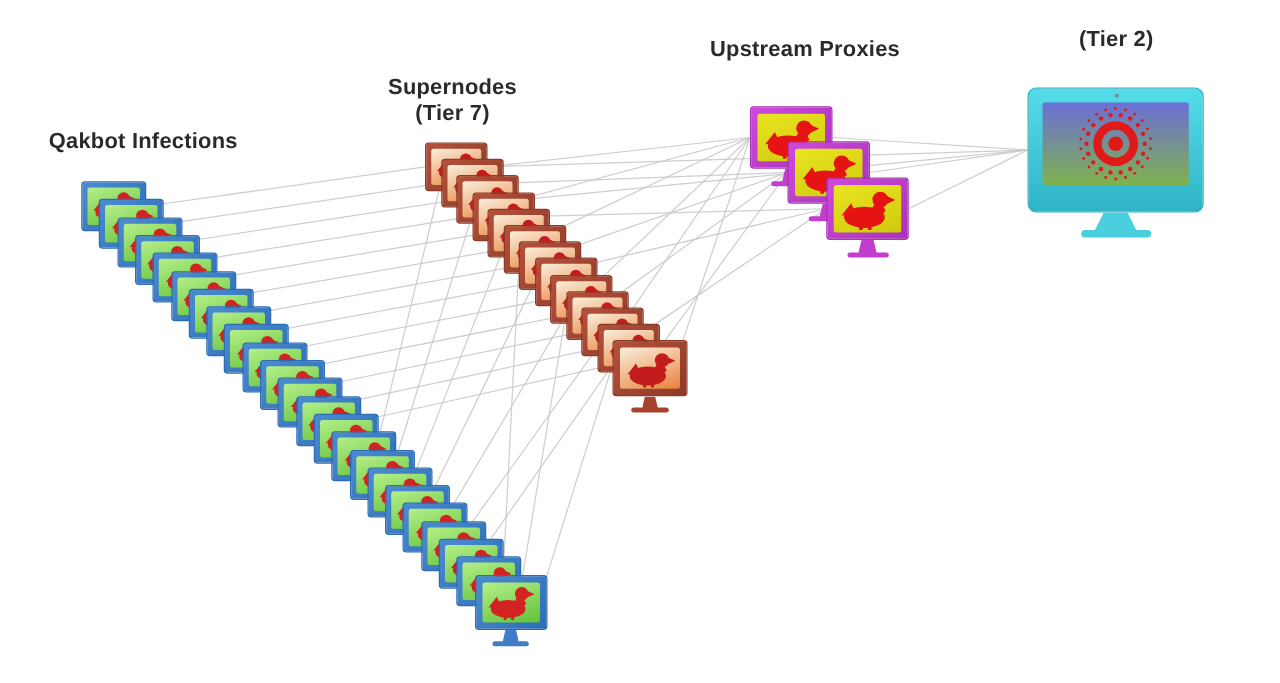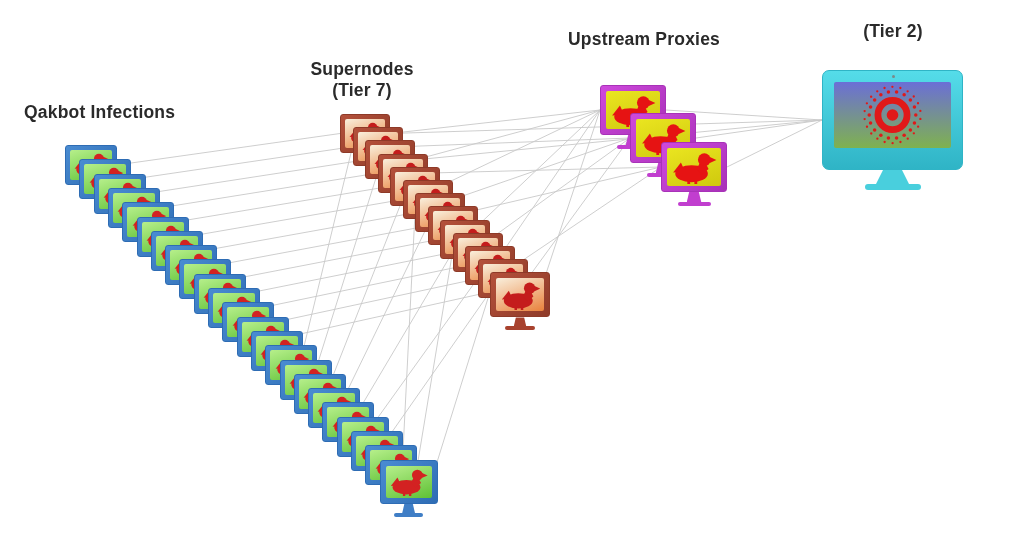--- a/index.html
+++ b/index.html
@@ -713,21 +713,21 @@
               <circle cx="59" cy="34" r="6"></circle>
             </g>
             <circle cx="59" cy="34" r="15" fill="none" stroke="#e01919" stroke-width="7"></circle>
           </svg>
         </div>
       </div>
       <div class="standneck" style="left: 875.5px; top: 170px; width: 34px; height: 15px; background: rgb(73, 207, 221); clip-path: polygon(22% 0px, 78% 0px, 100% 100%, 0px 100%);"></div>
       <div class="standbase" style="left: 864.5px; top: 184px; width: 56px; height: 6px; background: rgb(73, 207, 221); border-radius: 3px;"></div>
     </div>
 
-  <div class="dlabel left-align" style="left:24px;top:102px">Qakbot Infections</div>
+  <div class="dlabel left-align" style="left:39px;top:102px">Qakbot Infections</div>
 
   <div class="dlabel" style="left:362px;top:59px">
     <div>Supernodes</div>
     <div>(Tier 7)</div>
   </div>
 
   <div class="dlabel" style="left:644px;top:29px">
     <div>Upstream Proxies</div>
   </div>
 

